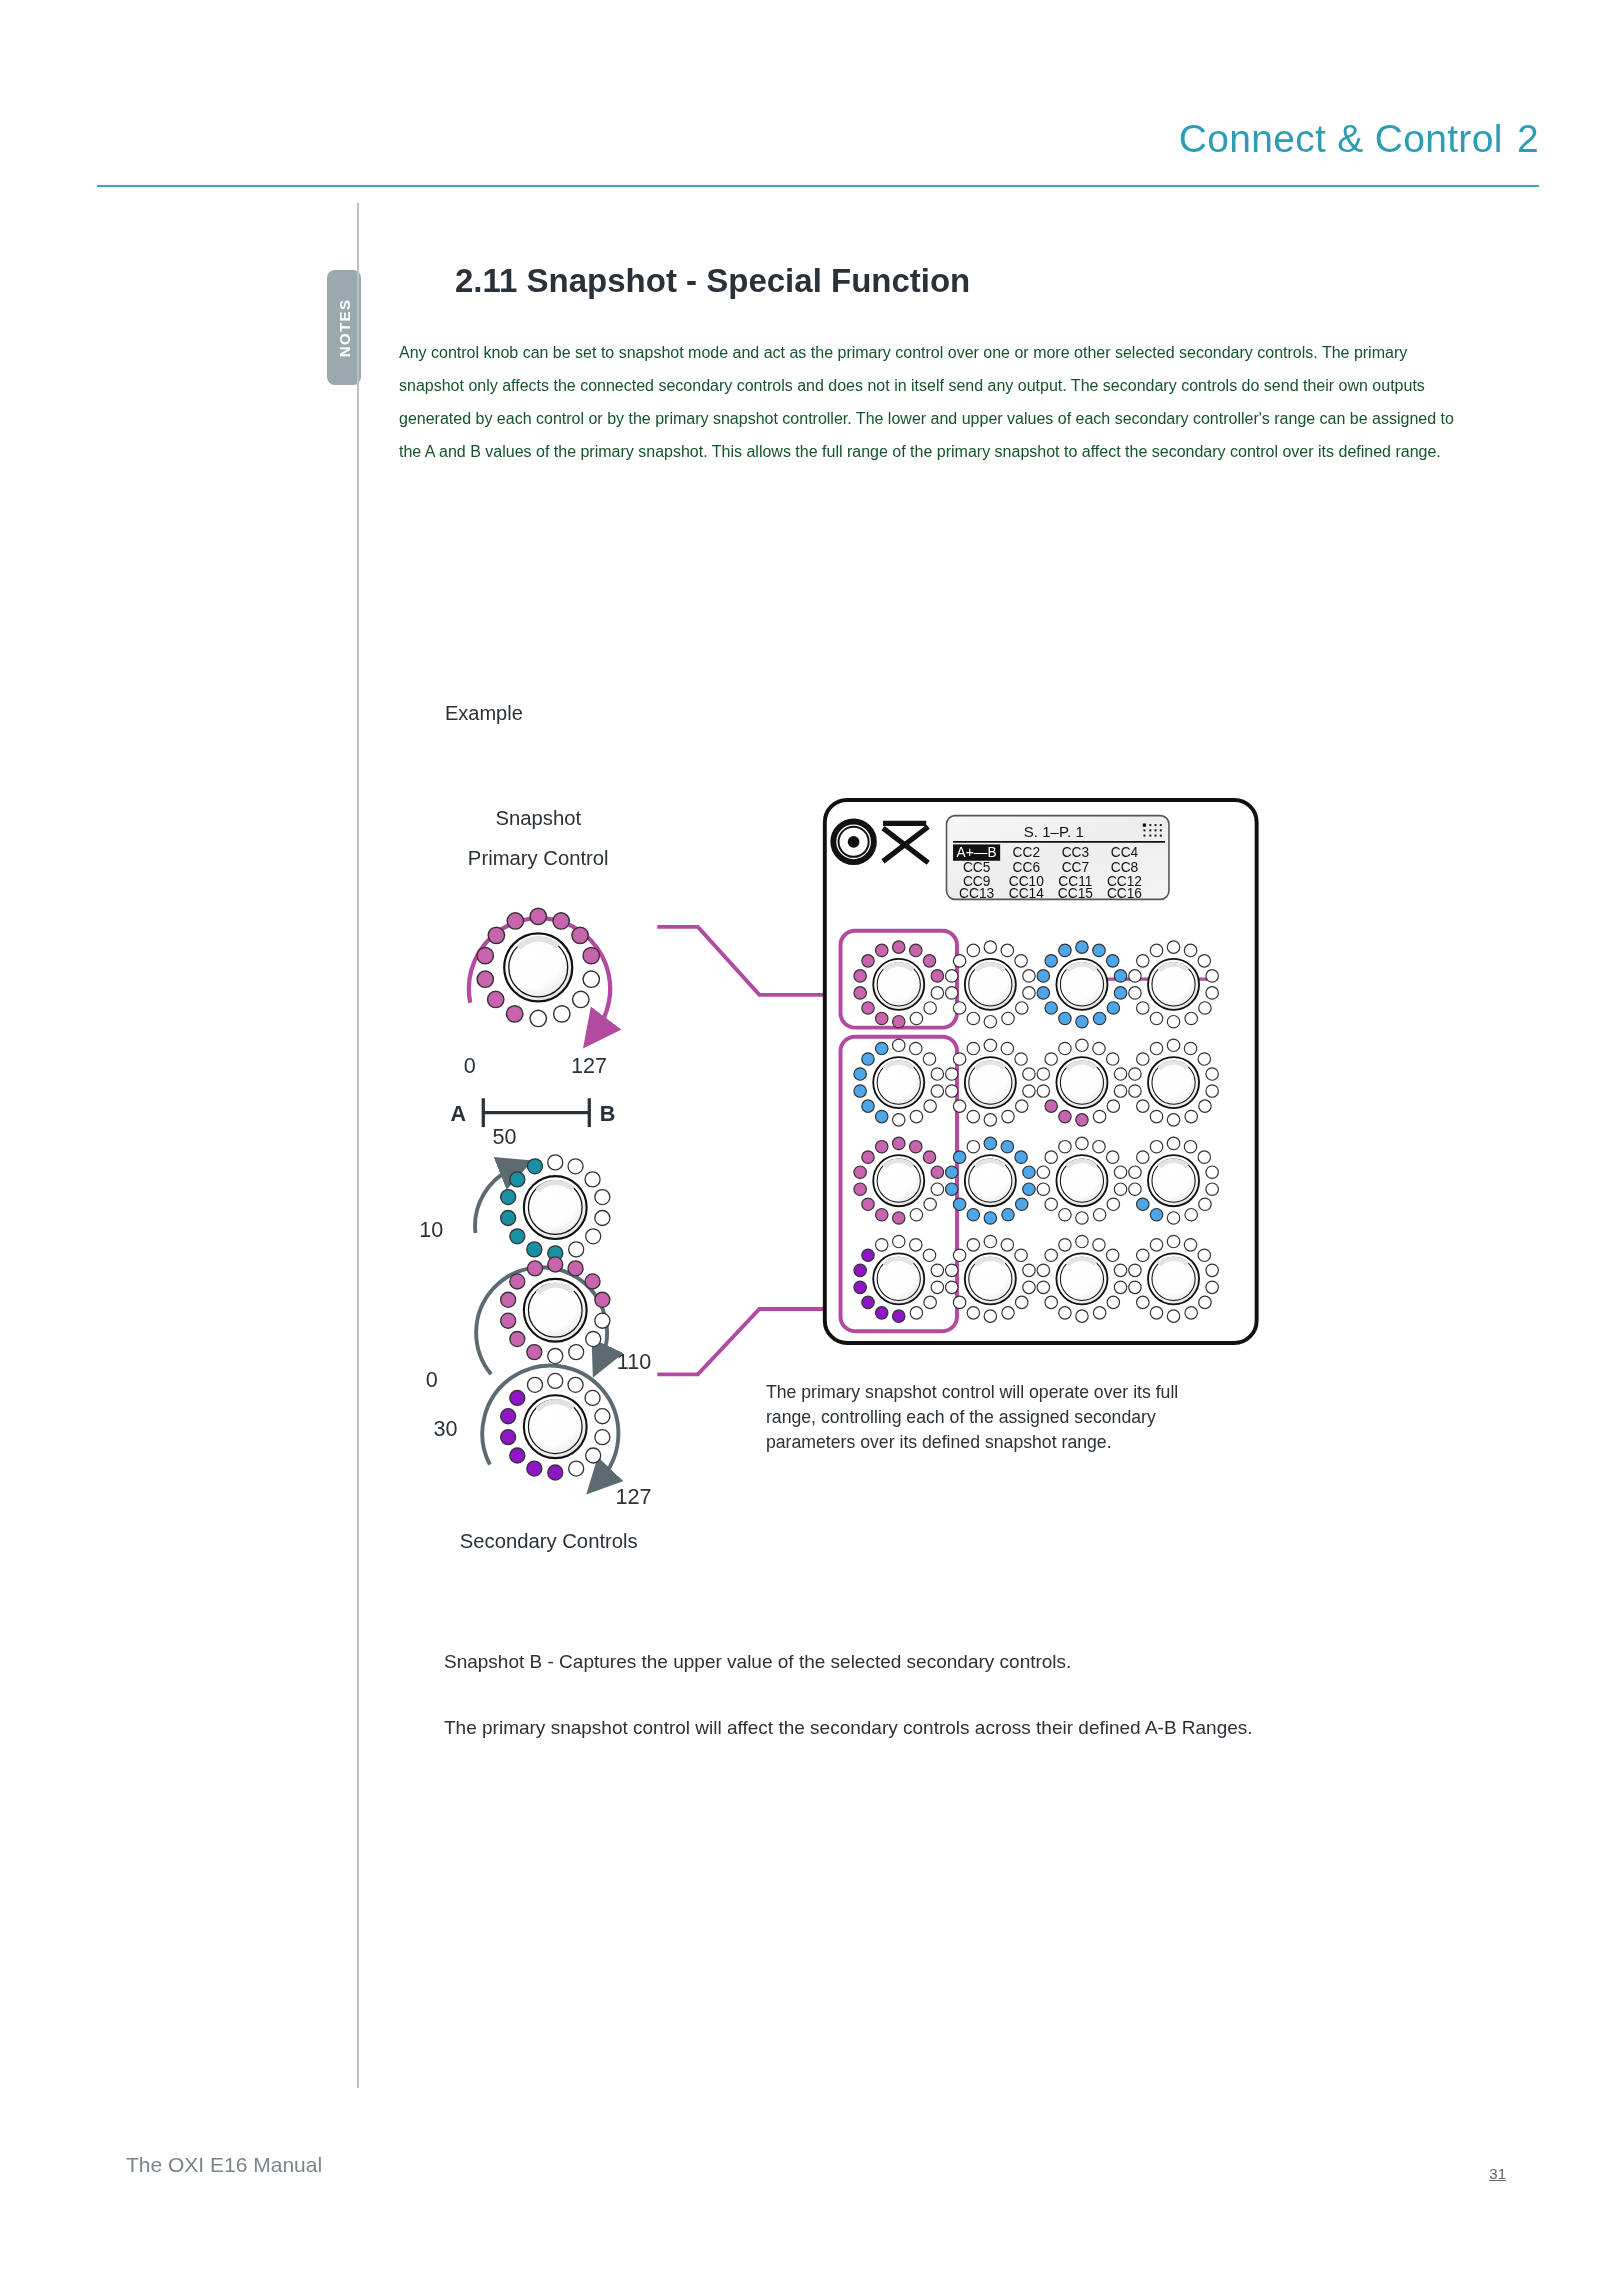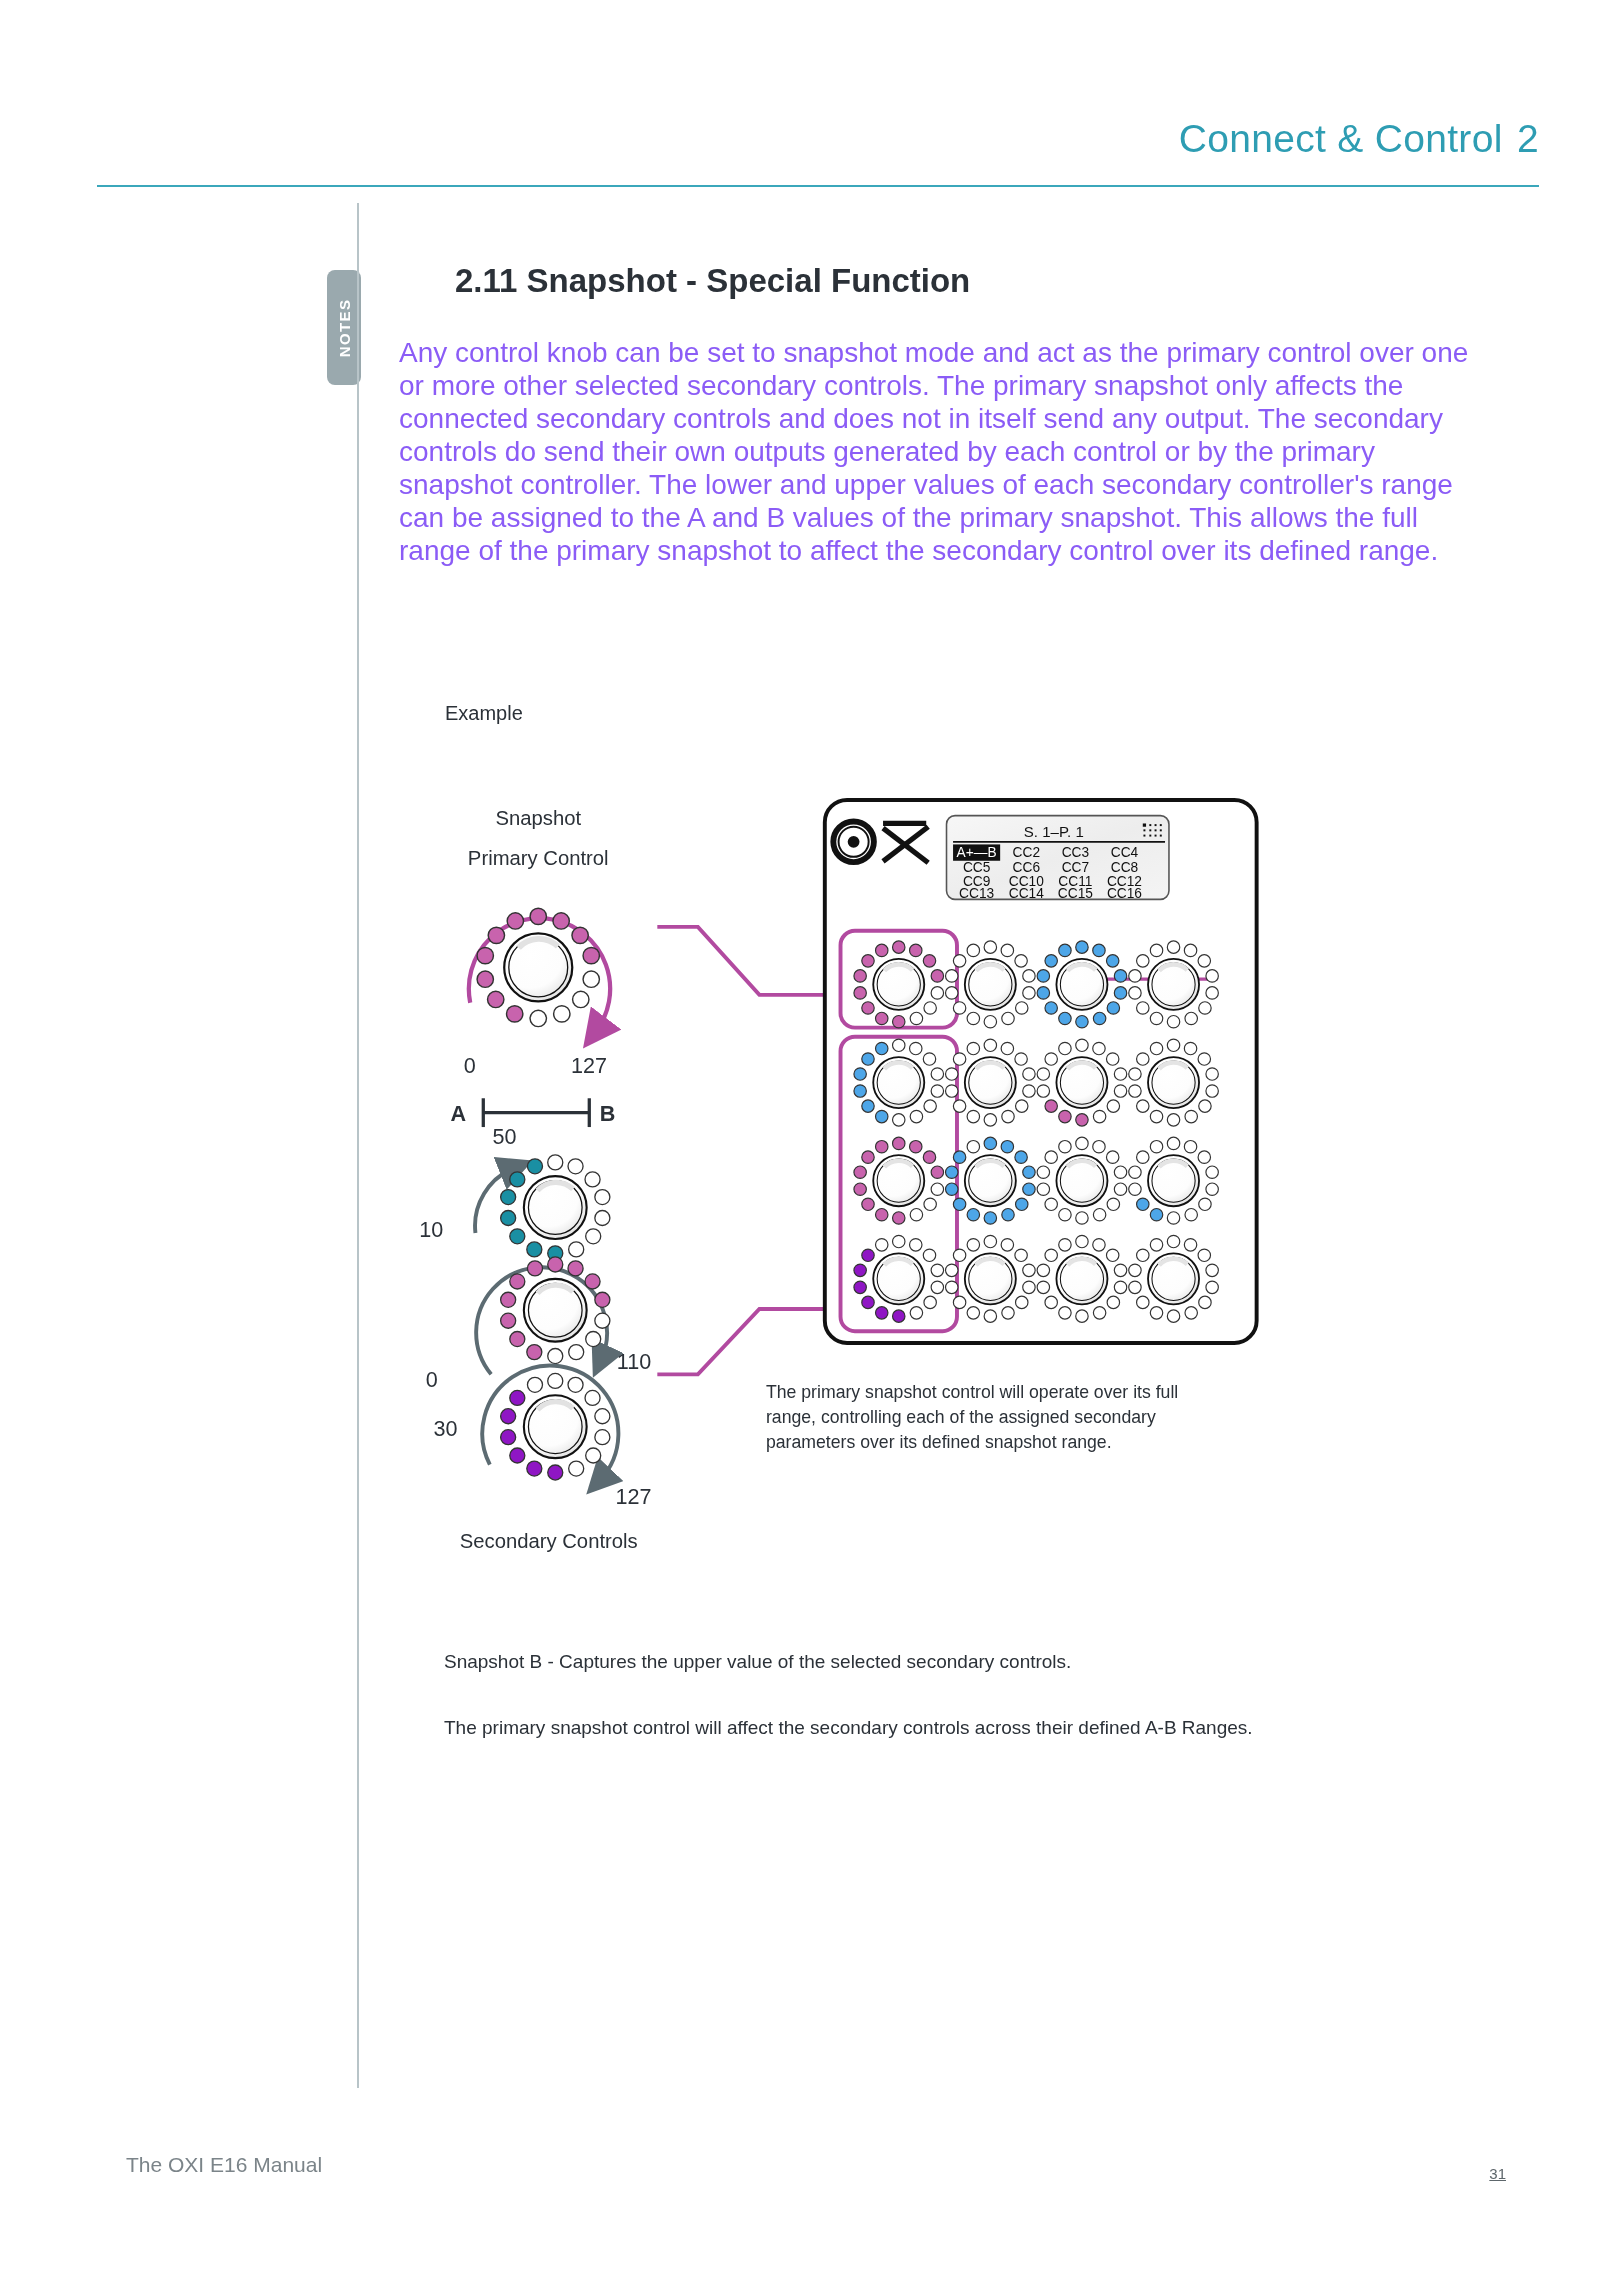--- a/index.html
+++ b/index.html
@@ -47,21 +47,21 @@
 
   
   .sec-title{
     position:absolute; left:409px; top:262px;
     font-size:33px; font-weight:bold; color:#2b3138;
     white-space:nowrap;
     margin-left:46px;
   }
   .body-copy{
     position:absolute; left:399px; top:336px; width:1073px;
-    font-size:28px; line-height:33px; color:#8b5cf6;
+    font-size:16px; line-height:33px; color:#14532d;
   }
   .example-lbl{
     position:absolute; left:445px; top:702px;
     font-size:20px; color:#2b3138;
   }
   .bullets{
     position:absolute; left:444px; top:1649px; width:1021px;
   }
   .bullets p{
     margin:0 0 41px 0; font-size:19px; color:#2b3138; line-height:25px;

